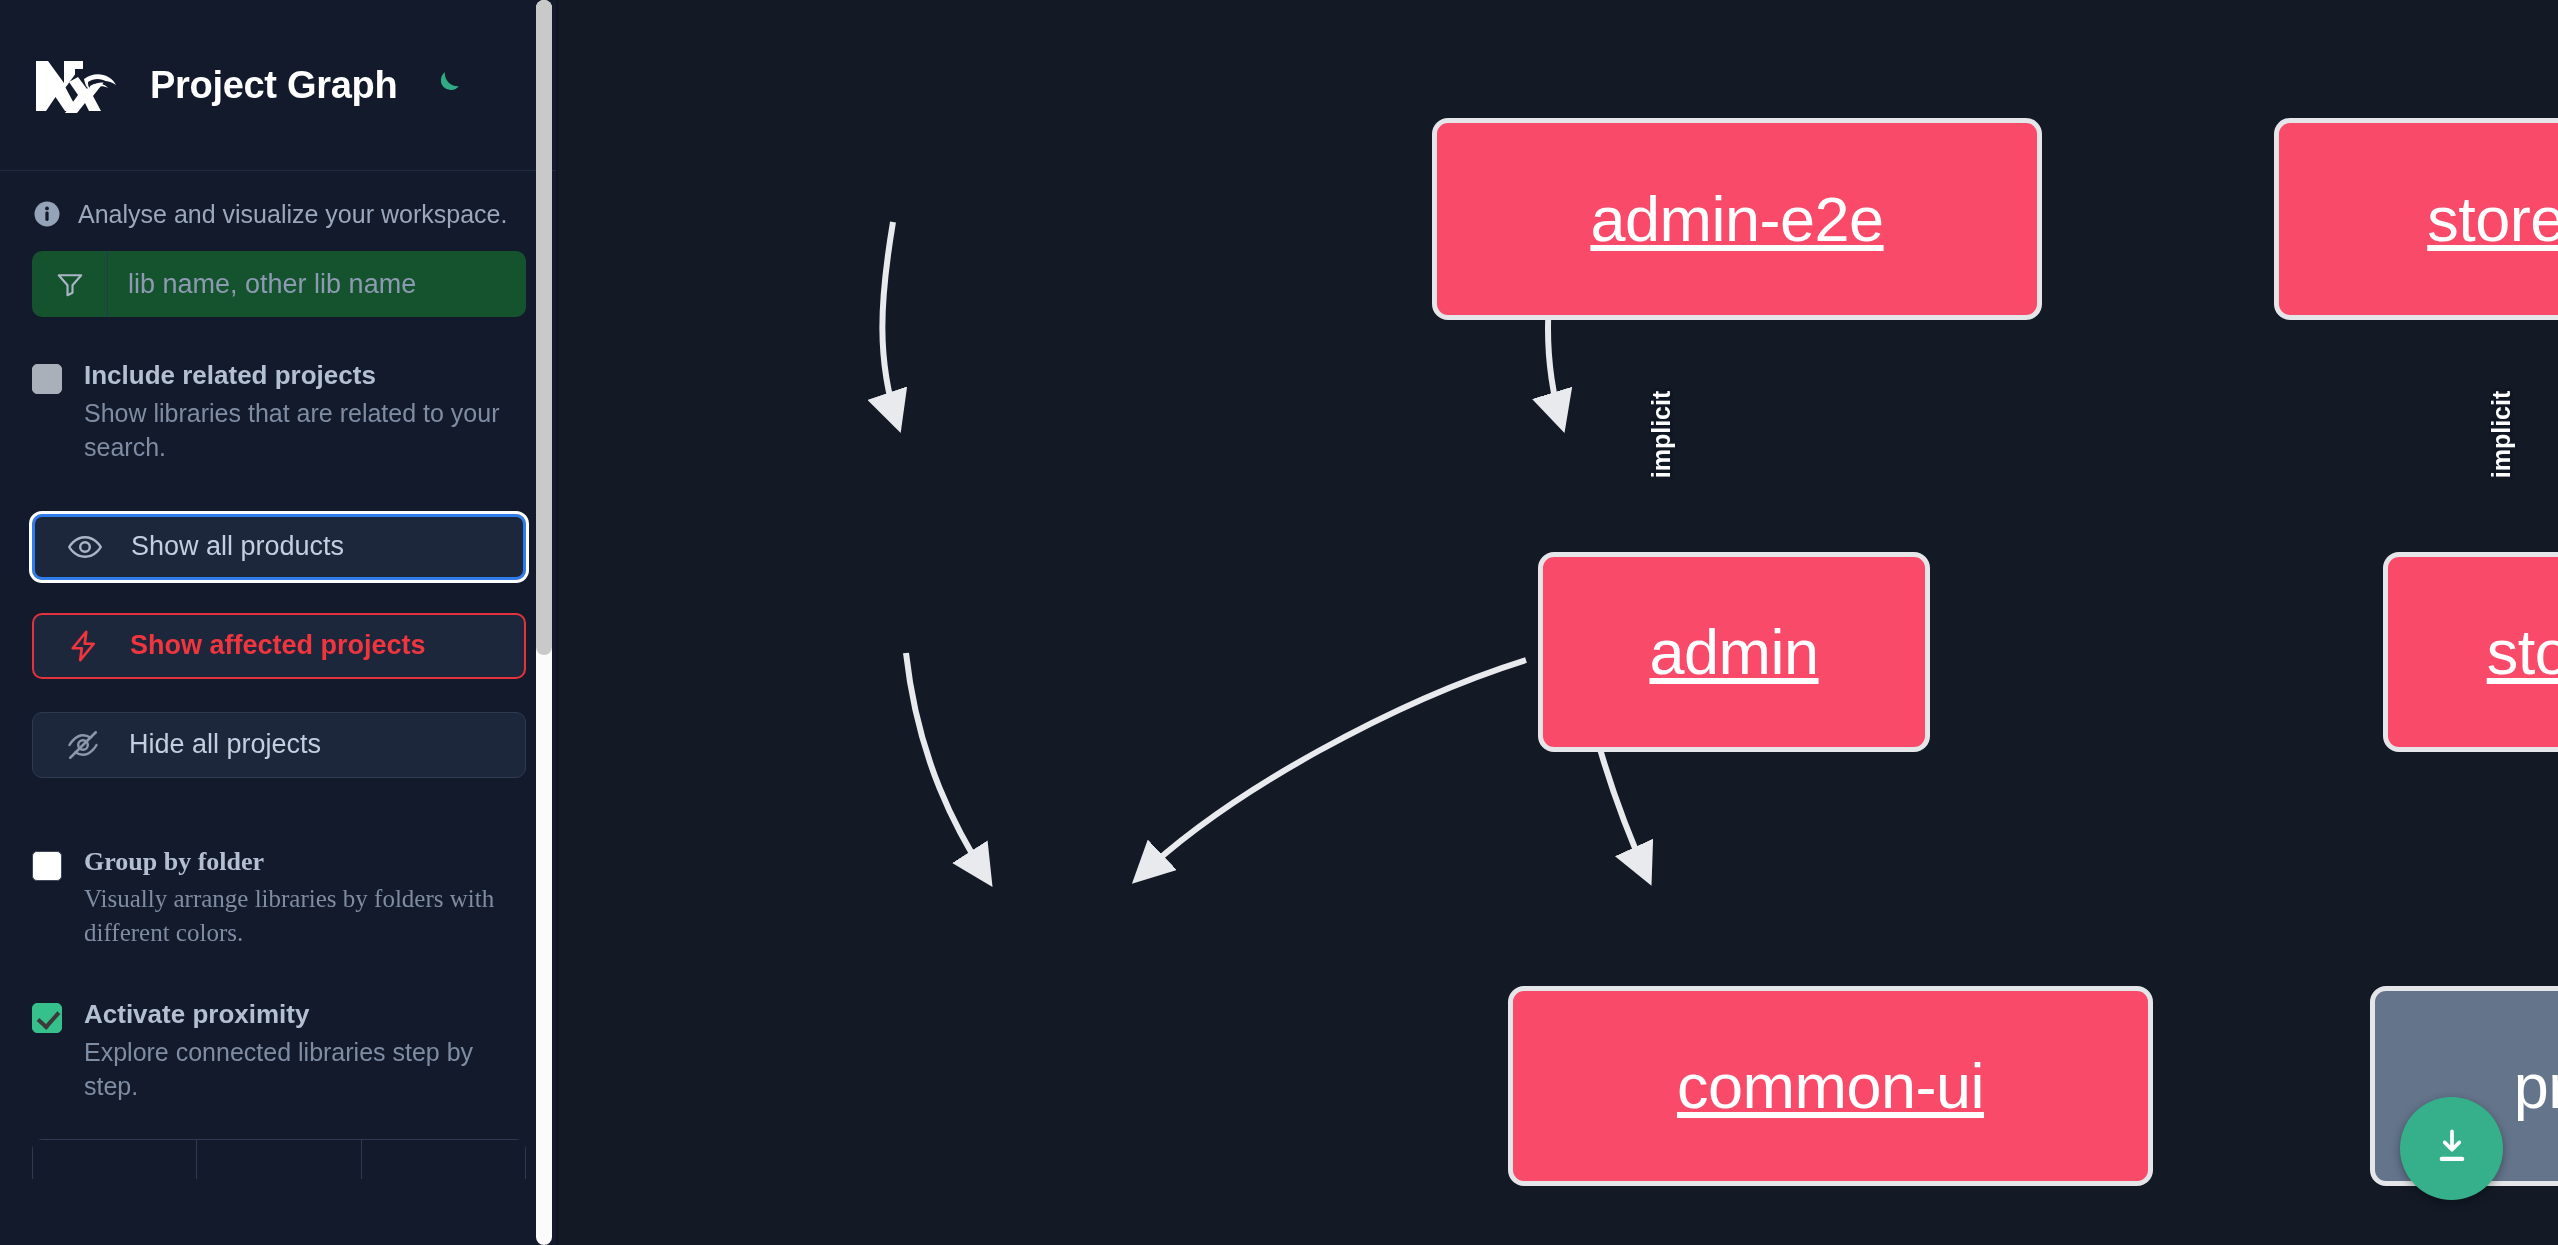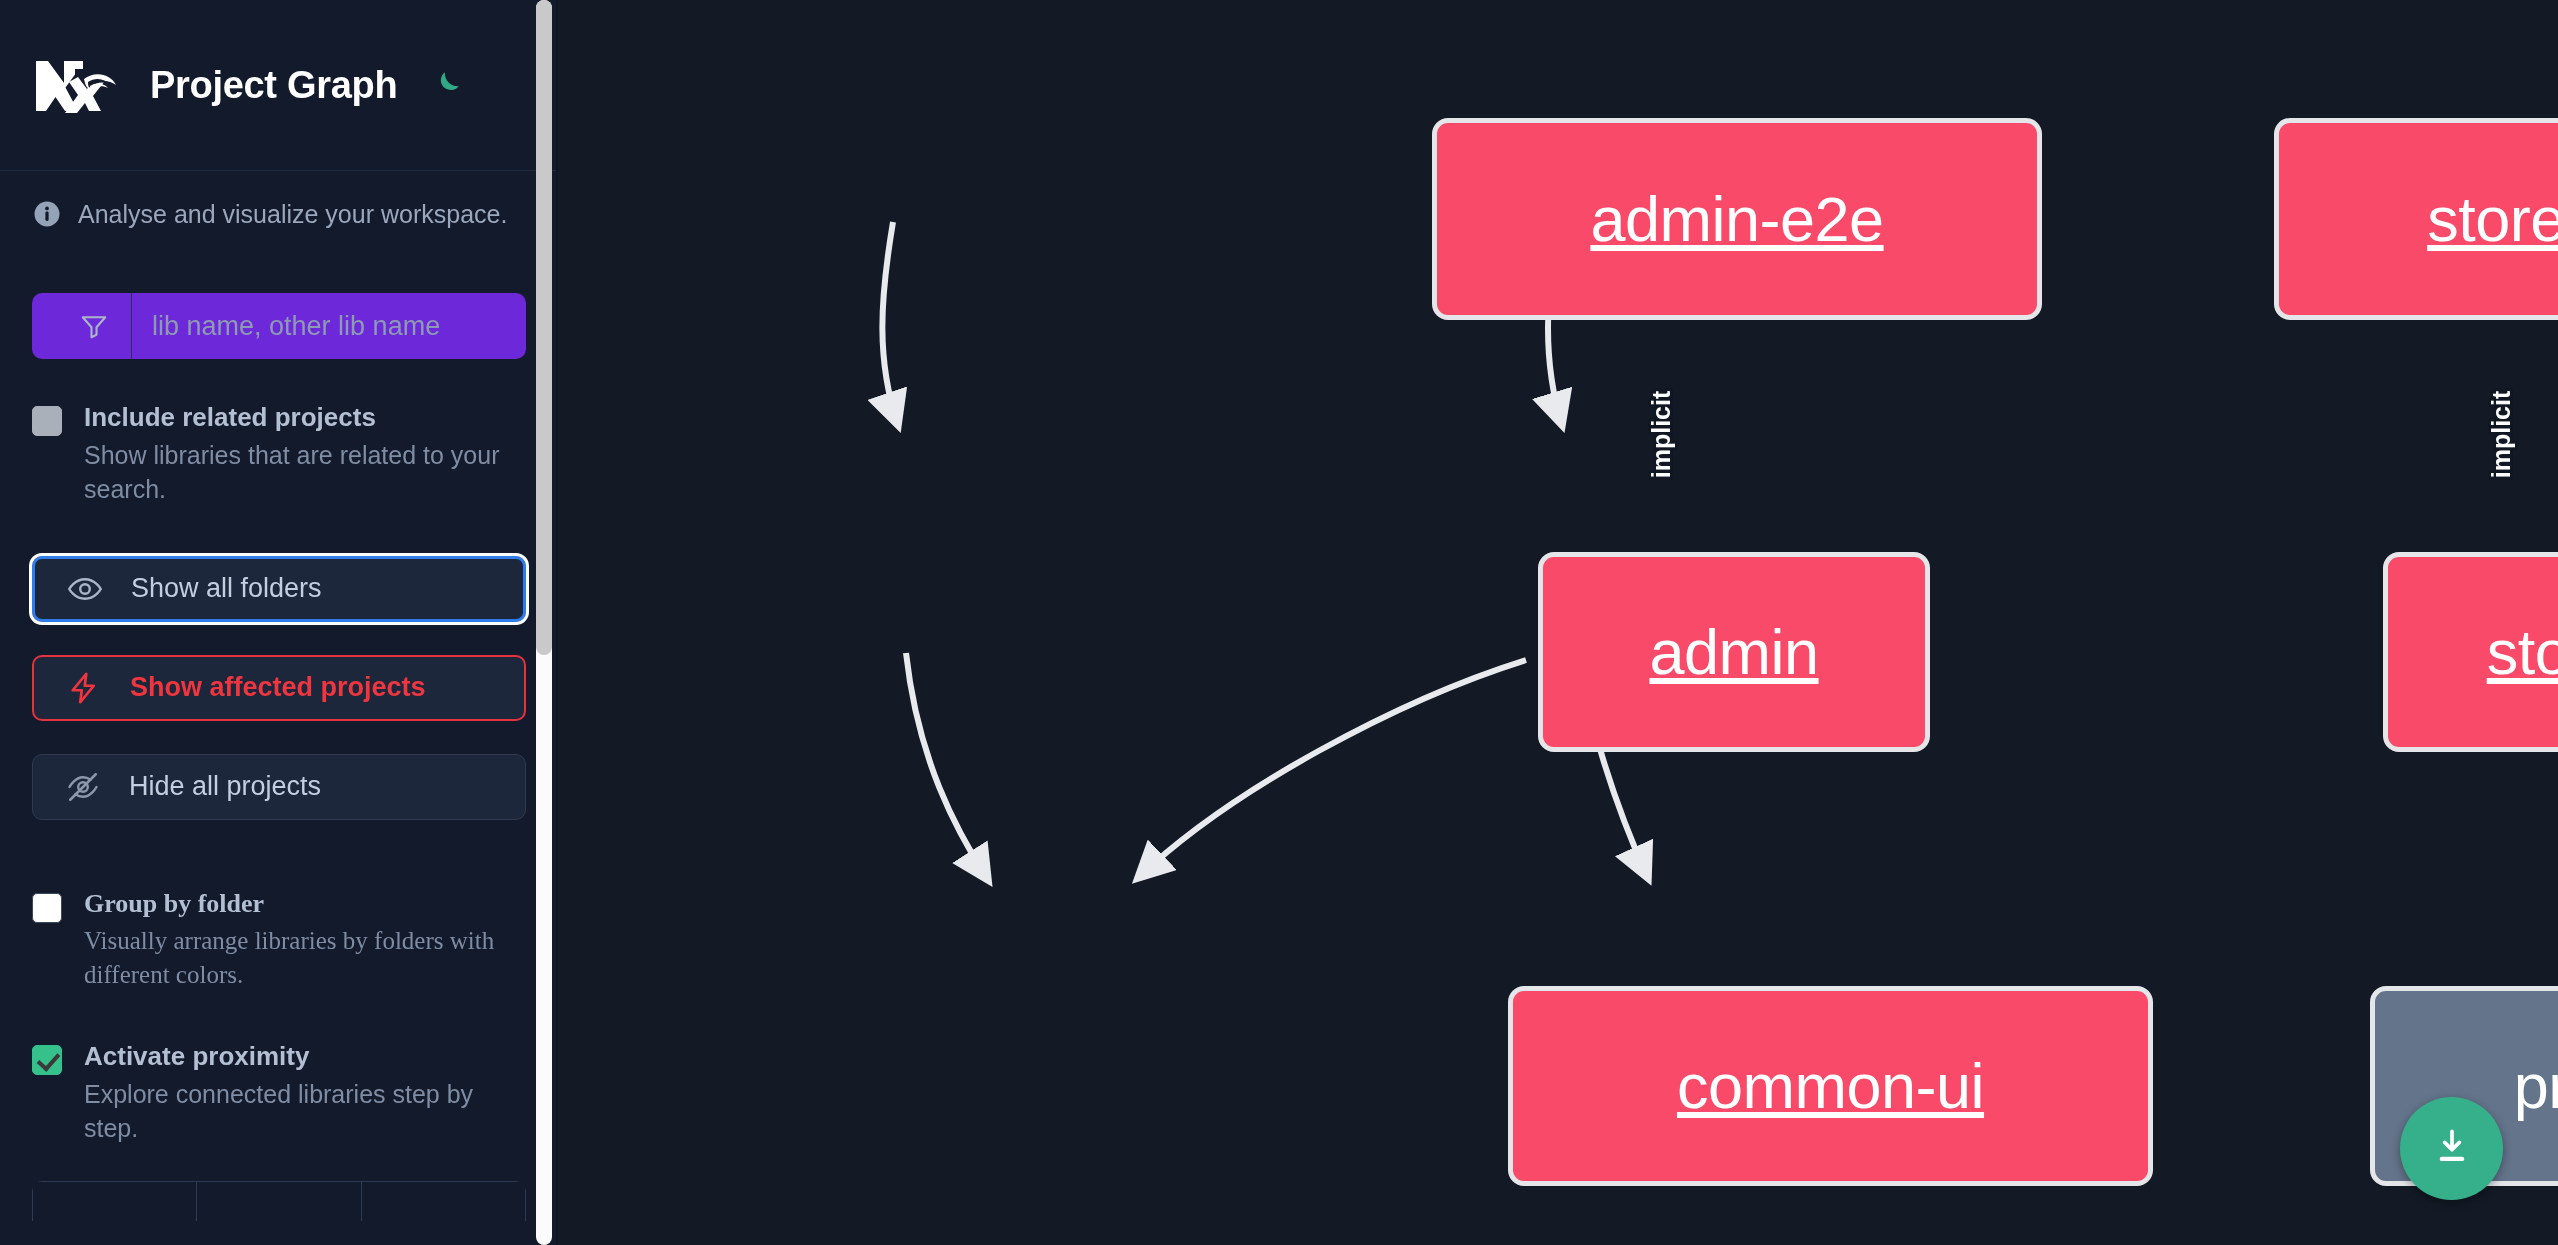--- a/index.html
+++ b/index.html
@@ -41,27 +41,26 @@
     display: flex; align-items: center; gap: 16px;
     padding: 28px 32px 0 32px;
     text-align: center;
   }
   .info-icon { width: 30px; height: 30px; flex: 0 0 30px; }
   .sb-subtitle { font-size: 25px; color: #9aa7bc; white-space: nowrap; }
 
   .sb-body { padding: 0 32px; }
 
   .filter-box {
-    margin-top: 64px;
+    margin-top: 22px;
     height: 66px; width: 494px;
-    background: #6d28d9;
+    background: #14532d;
     border-radius: 10px;
     display: flex; align-items: center;
     overflow: hidden;
-    padding-left: 24px;
   }
   .filter-icon-wrap {
     width: 76px; height: 100%;
     display: flex; align-items: center; justify-content: center;
     border-right: 1px solid #2a3650;
     flex: 0 0 76px;
   }
   .filter-input {
     flex: 1 1 auto; height: 100%;
     background: transparent; border: none; outline: none;
@@ -242,21 +241,21 @@
         </span>
       </div>
 
       <button class="btn btn-show-all">
         <span class="bicon">
           <svg viewBox="0 0 24 24" width="36" height="36" aria-hidden="true">
             <path d="M1.5 12S5 5.5 12 5.5 22.5 12 22.5 12 19 18.5 12 18.5 1.5 12 1.5 12z" fill="none" stroke="#aab6c8" stroke-width="1.6"></path>
             <circle cx="12" cy="12" r="3.2" fill="none" stroke="#aab6c8" stroke-width="1.6"></circle>
           </svg>
         </span>
-        <span>Show all folders</span>
+        <span>Show all products</span>
       </button>
 
       <button class="btn btn-affected">
         <span class="bicon">
           <svg viewBox="0 0 24 24" width="36" height="36" aria-hidden="true">
             <path d="M13.5 2.5L4.5 13.5h6l-1 8 9-11h-6z" fill="none" stroke="#f0353f" stroke-width="1.8" stroke-linejoin="round"></path>
           </svg>
         </span>
         <span>Show affected projects</span>
       </button>

